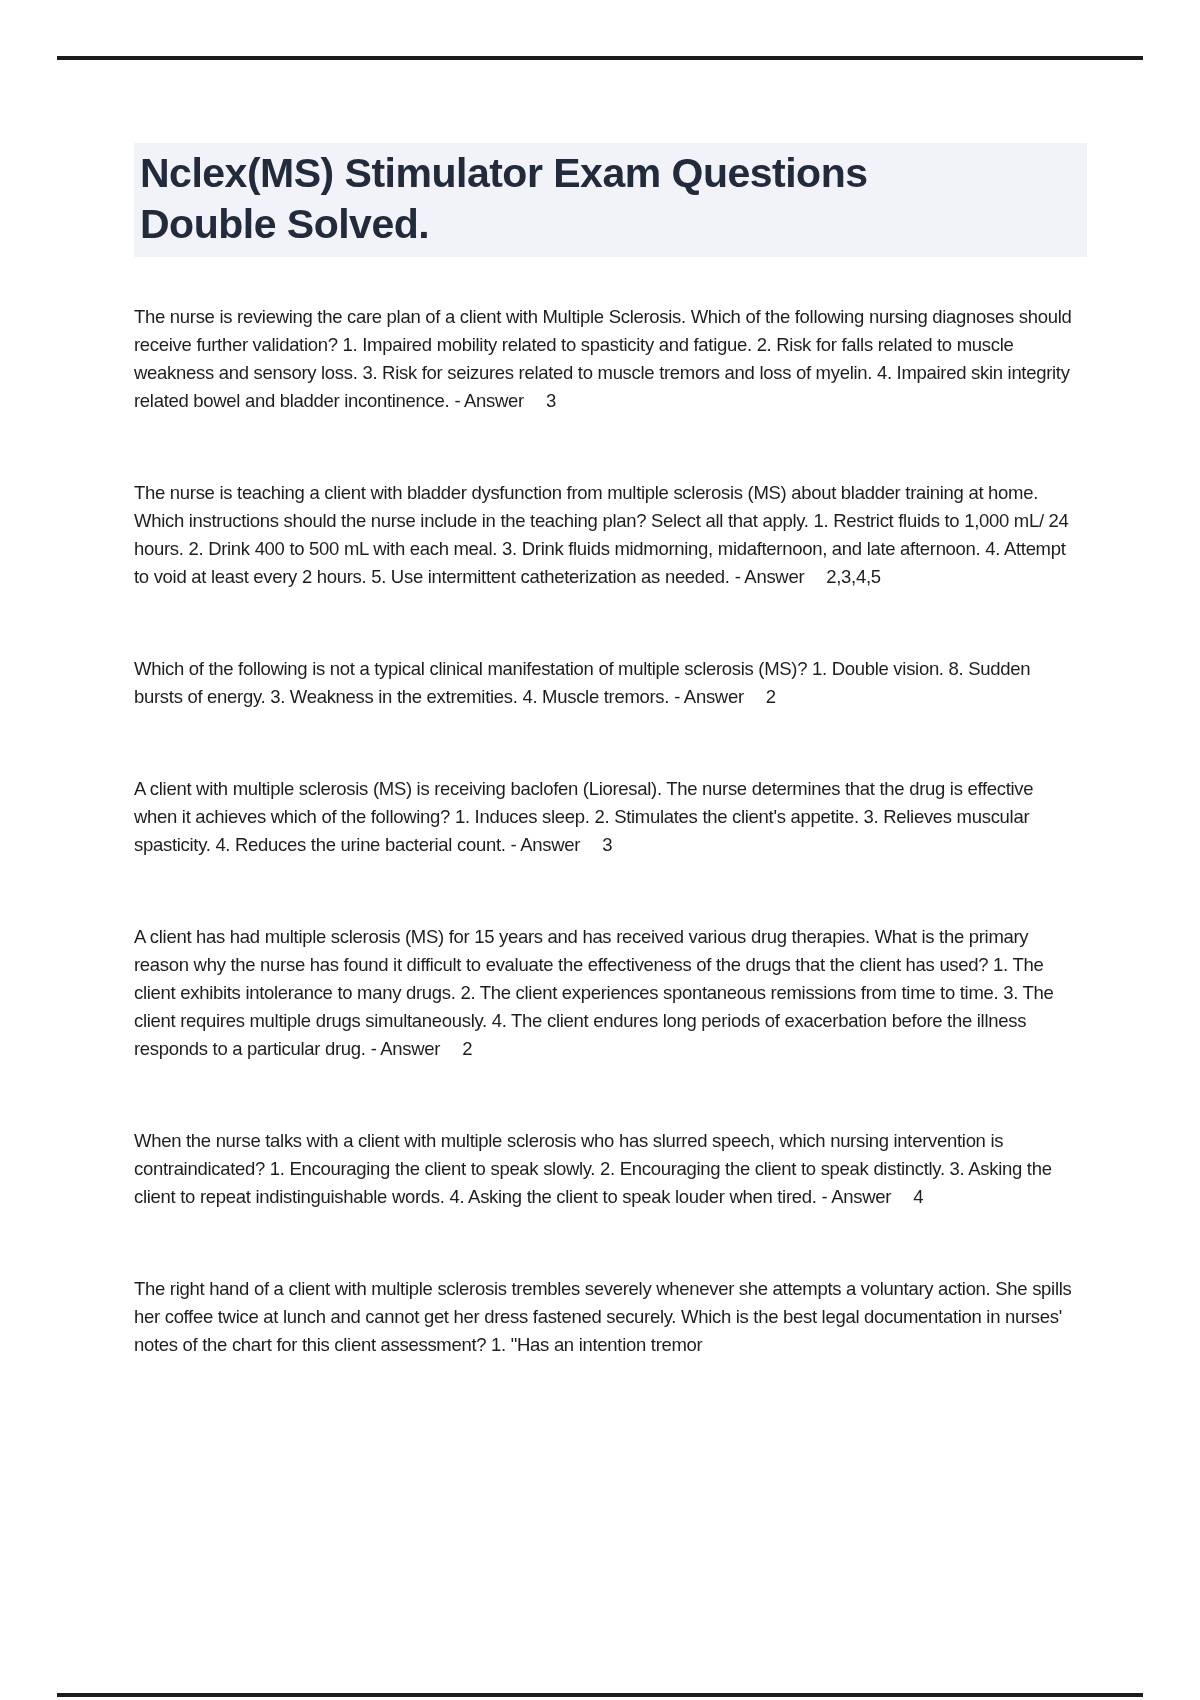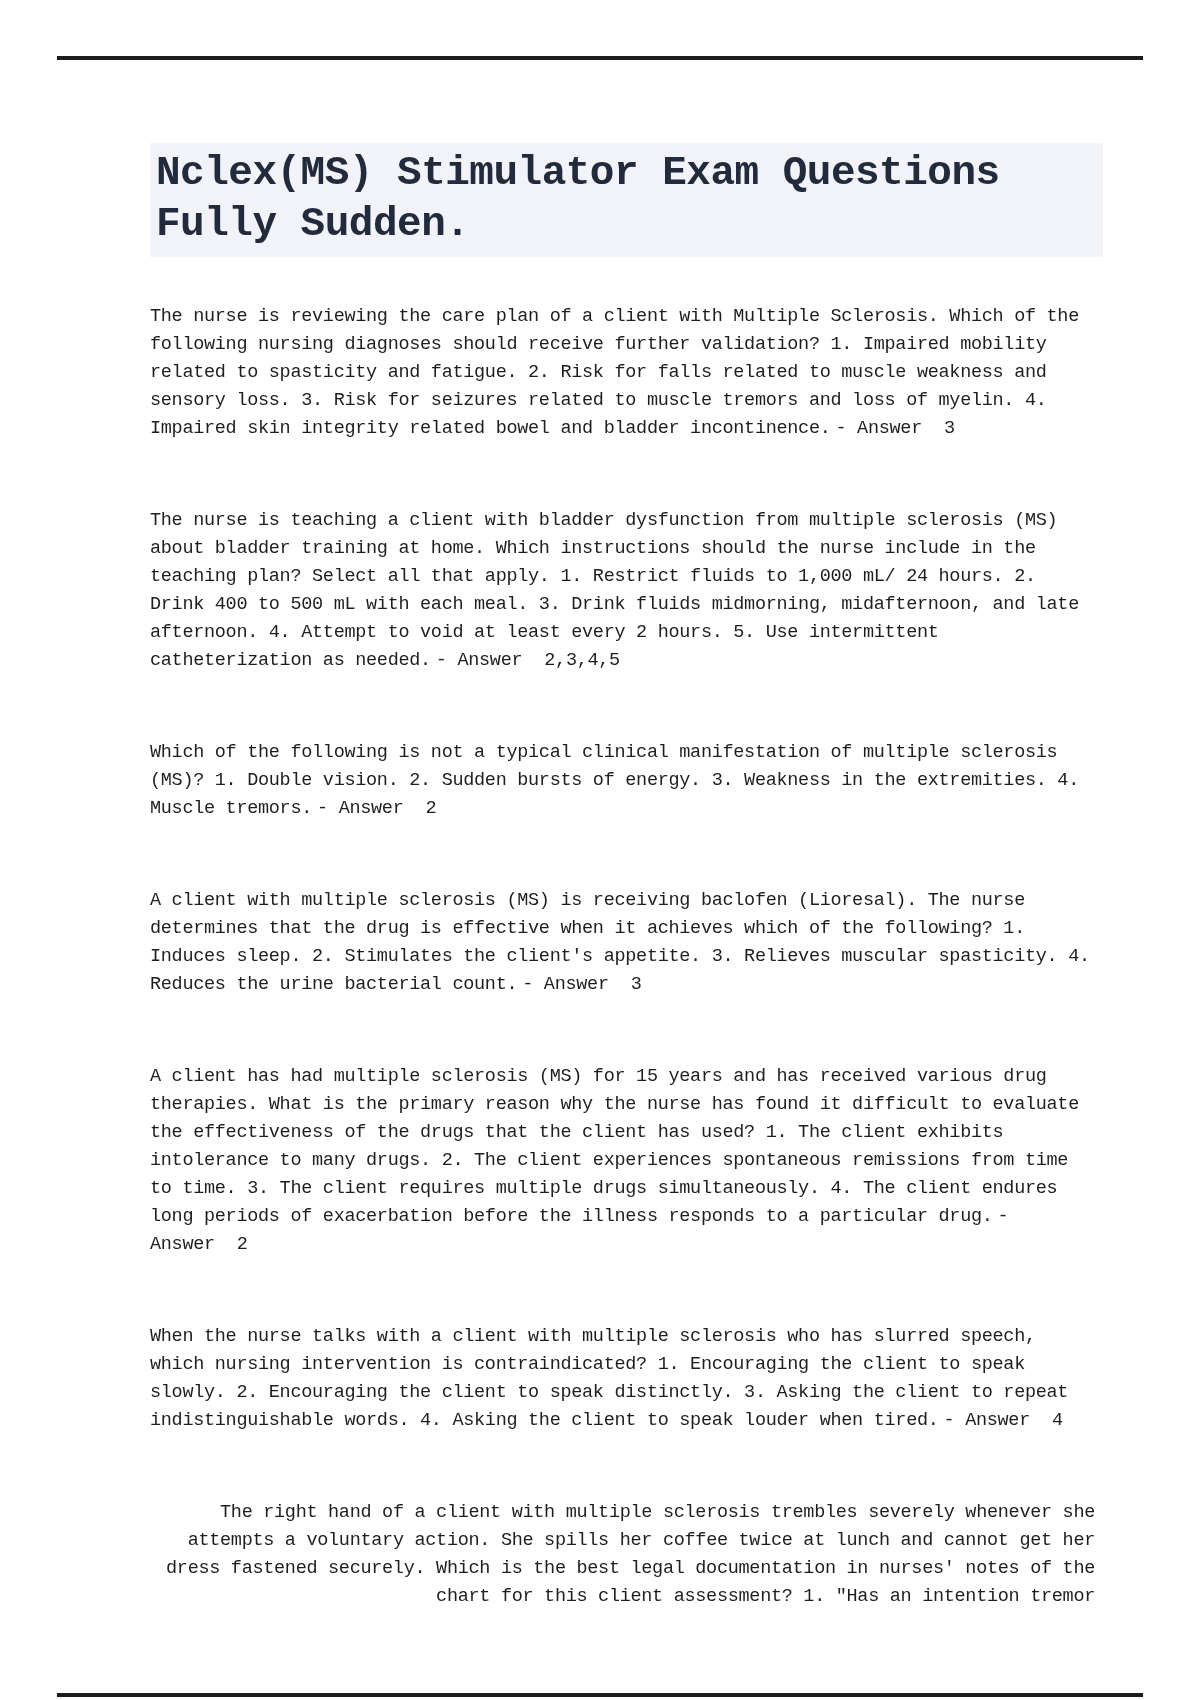--- a/index.html
+++ b/index.html
@@ -19,61 +19,61 @@
     font-family:"Liberation Sans", sans-serif;
     overflow:hidden;
   }
   .rule{
     position:absolute;left:57px;width:1086px;height:4px;
     background:var(--rule);
   }
   .rule-top{top:56px;}
   .rule-bottom{top:1693px;}
   .content{
-    position:absolute;top:143px;left:150px;width:953px;font-family:Liberation Mono, monospace;
+    position:absolute;top:143px;left:134px;width:953px;
   }
   .doc-title{
     background:var(--title-bg);
     margin:0 0 46px 0;
     padding:5px 0 7px 6px;
     font-size:41px;
     line-height:51px;
     font-weight:700;
     color:var(--title-text);
     letter-spacing:-0.5px;
   }
   .title-line{display:block;}
   .qa{
     width:945px;
     margin:0 0 64px 0;
     font-size:18.5px;
     line-height:28px;
     letter-spacing:-0.3px;
     color:var(--body-text);
   }
-  .qa:last-child{margin-bottom:16px;text-align:right;}
+  .qa:last-child{margin-bottom:16px;}
   .answer-label{margin-left:5px;text-align:center;}
   .answer-value{margin-left:22px;}
 </style>
 </head>
 <body>
 
 <div class="page">
   <div class="rule rule-top"></div>
 
   <div class="content">
     <h1 class="doc-title">
       <span class="title-line">Nclex(MS) Stimulator Exam Questions</span>
-      <span class="title-line">Fully Sudden.</span>
+      <span class="title-line">Double Solved.</span>
     </h1>
 
     <div class="qa-list">
         <div class="qa"><span>The nurse is reviewing the care plan of a client with Multiple Sclerosis. Which of the following nursing diagnoses should receive further validation? 1. Impaired mobility related to spasticity and fatigue. 2. Risk for falls related to muscle weakness and sensory loss. 3. Risk for seizures related to muscle tremors and loss of myelin. 4. Impaired skin integrity related bowel and bladder incontinence.</span><span class="answer-label">- Answer</span><span class="answer-value">3</span></div>
         <div class="qa"><span>The nurse is teaching a client with bladder dysfunction from multiple sclerosis (MS) about bladder training at home. Which instructions should the nurse include in the teaching plan? Select all that apply. 1. Restrict fluids to 1,000 mL/ 24 hours. 2. Drink 400 to 500 mL with each meal. 3. Drink fluids midmorning, midafternoon, and late afternoon. 4. Attempt to void at least every 2 hours. 5. Use intermittent catheterization as needed.</span><span class="answer-label">- Answer</span><span class="answer-value">2,3,4,5</span></div>
-        <div class="qa"><span>Which of the following is not a typical clinical manifestation of multiple sclerosis (MS)? 1. Double vision. 2. Sudden bursts of energy. 3. Weakness in the extremities. 4. Muscle tremors.</span><span class="answer-label">- Answer</span><span class="answer-value">2</span></div>
+        <div class="qa"><span>Which of the following is not a typical clinical manifestation of multiple sclerosis (MS)? 1. Double vision. 8. Sudden bursts of energy. 3. Weakness in the extremities. 4. Muscle tremors.</span><span class="answer-label">- Answer</span><span class="answer-value">2</span></div>
         <div class="qa"><span>A client with multiple sclerosis (MS) is receiving baclofen (Lioresal). The nurse determines that the drug is effective when it achieves which of the following? 1. Induces sleep. 2. Stimulates the client's appetite. 3. Relieves muscular spasticity. 4. Reduces the urine bacterial count.</span><span class="answer-label">- Answer</span><span class="answer-value">3</span></div>
         <div class="qa"><span>A client has had multiple sclerosis (MS) for 15 years and has received various drug therapies. What is the primary reason why the nurse has found it difficult to evaluate the effectiveness of the drugs that the client has used? 1. The client exhibits intolerance to many drugs. 2. The client experiences spontaneous remissions from time to time. 3. The client requires multiple drugs simultaneously. 4. The client endures long periods of exacerbation before the illness responds to a particular drug.</span><span class="answer-label">- Answer</span><span class="answer-value">2</span></div>
         <div class="qa"><span>When the nurse talks with a client with multiple sclerosis who has slurred speech, which nursing intervention is contraindicated? 1. Encouraging the client to speak slowly. 2. Encouraging the client to speak distinctly. 3. Asking the client to repeat indistinguishable words. 4. Asking the client to speak louder when tired.</span><span class="answer-label">- Answer</span><span class="answer-value">4</span></div>
         <div class="qa"><span>The right hand of a client with multiple sclerosis trembles severely whenever she attempts a voluntary action. She spills her coffee twice at lunch and cannot get her dress fastened securely. Which is the best legal documentation in nurses' notes of the chart for this client assessment? 1. "Has an intention tremor</span></div>
       </div>
   </div>
 
   <div class="rule rule-bottom"></div>
 </div>
 

